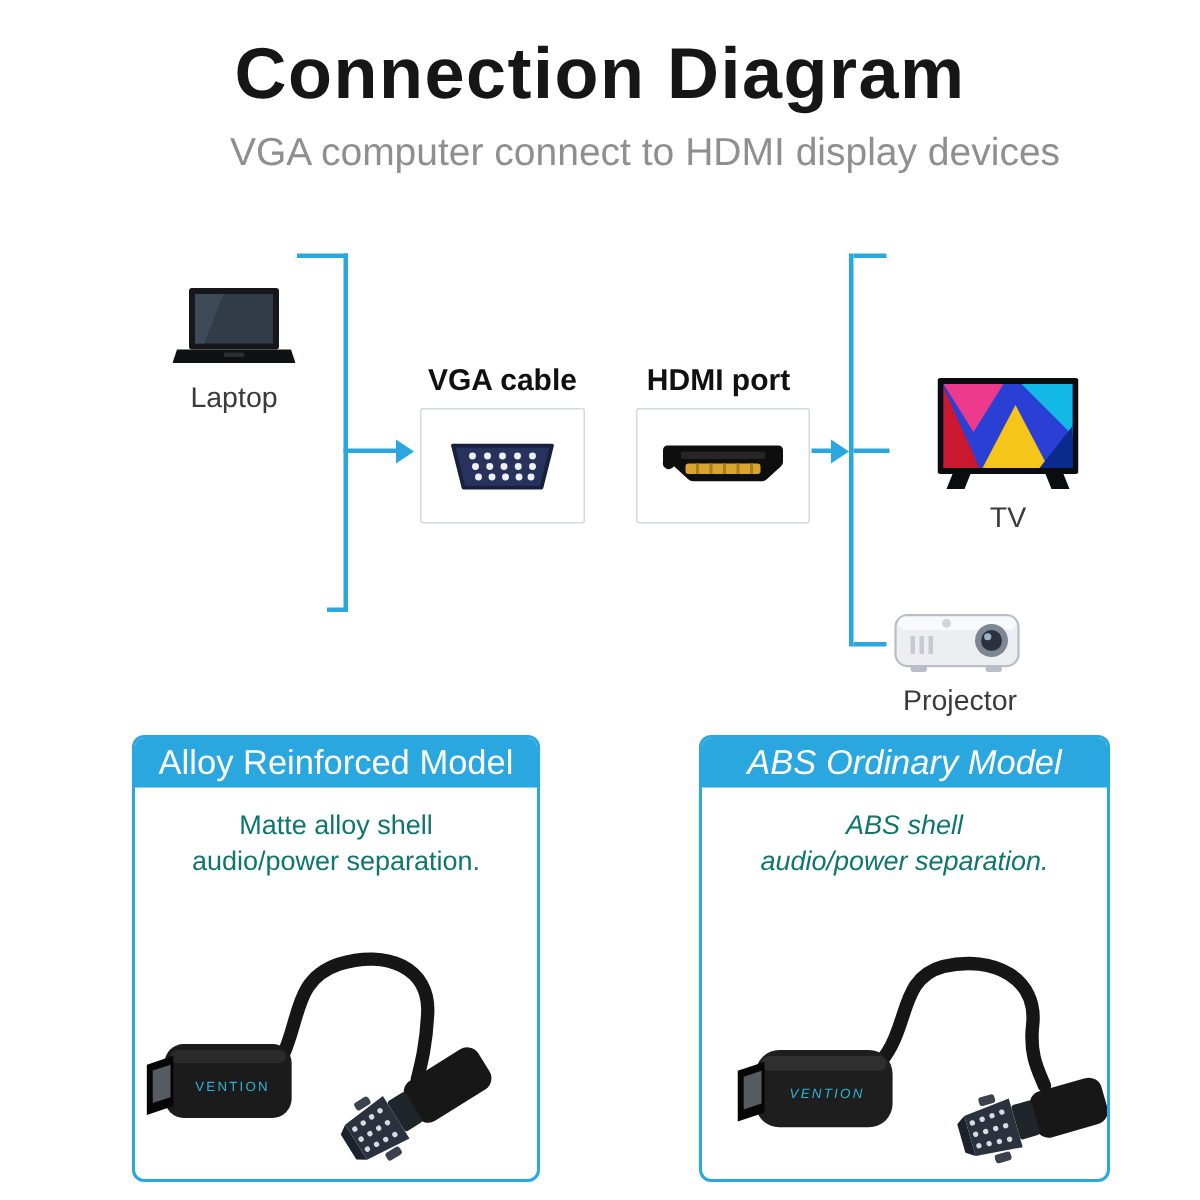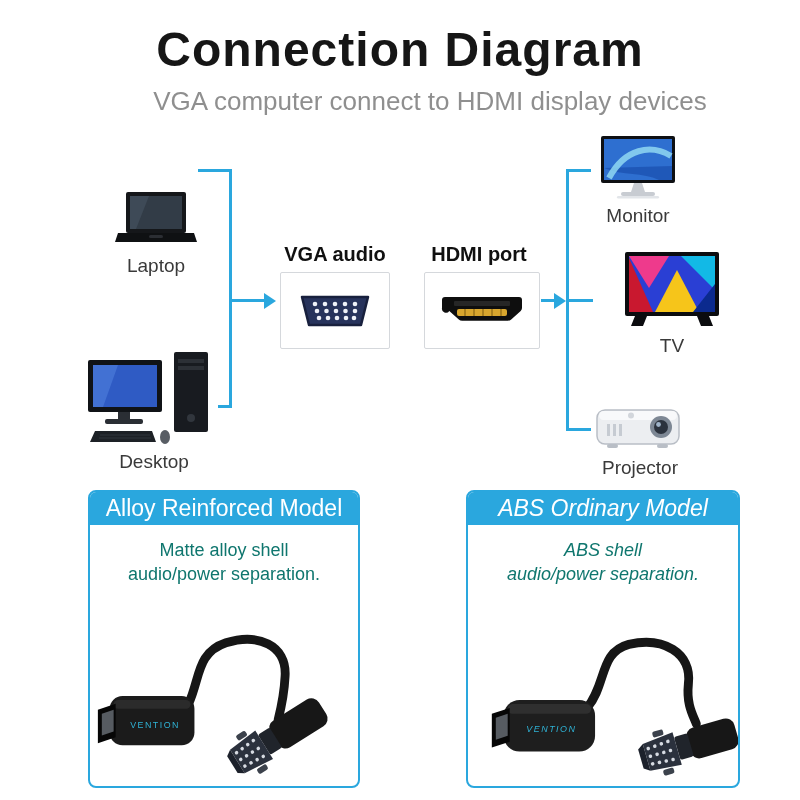--- a/index.html
+++ b/index.html
@@ -43,40 +43,22 @@
     <svg width="82" height="58" viewBox="0 0 82 58">
       <rect x="11" y="0" width="60" height="41" rx="2" fill="#15171a"></rect>
       <rect x="15" y="4" width="52" height="33" fill="#323c47"></rect>
       <polygon points="15,4 34,4 21,37 15,37" fill="#3e4a57"></polygon>
       <polygon points="3,41 79,41 82,50 0,50" fill="#0f1113"></polygon>
       <rect x="34" y="43" width="14" height="3" rx="1.5" fill="#2b2e33"></rect>
     </svg>
     <div class="dev-label">Laptop</div>
   </div>
 
-  <div class="device" style="left:84px;top:352px;width:140px;">
-    <svg width="132" height="94" viewBox="0 0 132 94">
-      <rect x="0" y="8" width="74" height="52" rx="2" fill="#101317"></rect>
-      <rect x="5" y="13" width="64" height="42" fill="#2f5bc4"></rect>
-      <polygon points="5,13 30,13 15,55 5,55" fill="#4a78d8" opacity="0.75"></polygon>
-      <rect x="30" y="60" width="12" height="7" fill="#2a2e34"></rect>
-      <rect x="17" y="67" width="38" height="5" rx="2" fill="#2a2e34"></rect>
-      <rect x="86" y="0" width="34" height="80" rx="2" fill="#181b20"></rect>
-      <rect x="90" y="7" width="26" height="4" fill="#2c3036"></rect>
-      <rect x="90" y="14" width="26" height="4" fill="#2c3036"></rect>
-      <circle cx="103" cy="66" r="4" fill="#31363d"></circle>
-      <polygon points="7,79 64,79 68,90 2,90" fill="#1d2126"></polygon>
-      <line x1="12" y1="83" x2="62" y2="83" stroke="#31363d" stroke-width="1"></line>
-      <line x1="11" y1="86" x2="63" y2="86" stroke="#31363d" stroke-width="1"></line>
-      <ellipse cx="77" cy="85" rx="5" ry="7" fill="#585d64"></ellipse>
-    </svg>
-    <div class="dev-label">Desktop</div>
-  </div>
-
-  <div class="port-label" style="left:278px;top:243px;width:114px;">VGA audio</div>
+
+  <div class="port-label" style="left:278px;top:243px;width:114px;">VGA cable</div>
   <div class="port-box" style="left:280px;top:272px;width:110px;height:77px;">
     <svg width="80" height="38" viewBox="0 0 80 38">
       <polygon points="7,5 73,5 66,33 14,33" fill="#27335c" stroke="#18203d" stroke-width="2.5" stroke-linejoin="round"></polygon>
       <g fill="#eef1f8">
         <circle cx="20" cy="12" r="2.3"></circle>
           <circle cx="30" cy="12" r="2.3"></circle>
           <circle cx="40" cy="12" r="2.3"></circle>
           <circle cx="50" cy="12" r="2.3"></circle>
           <circle cx="60" cy="12" r="2.3"></circle>
         <circle cx="22" cy="19" r="2.3"></circle>
@@ -100,32 +82,20 @@
       <rect x="14" y="8" width="56" height="5" rx="1" fill="#262626"></rect>
       <rect x="17" y="16" width="50" height="7" rx="2" fill="#d8a62e"></rect>
       <rect x="24" y="16" width="2" height="7" fill="#a97f1d"></rect>
       <rect x="33" y="16" width="2" height="7" fill="#a97f1d"></rect>
       <rect x="42" y="16" width="2" height="7" fill="#a97f1d"></rect>
       <rect x="51" y="16" width="2" height="7" fill="#a97f1d"></rect>
       <rect x="60" y="16" width="2" height="7" fill="#a97f1d"></rect>
     </svg>
   </div>
 
-  <div class="device" style="left:592px;top:136px;width:92px;">
-    <svg width="74" height="64" viewBox="0 0 74 64">
-      <rect x="0" y="0" width="74" height="47" rx="2" fill="#0e1013"></rect>
-      <rect x="3" y="3" width="68" height="41" fill="#2e6fd0"></rect>
-      <path d="M3 32 C22 40, 42 36, 58 44 L71 44 L71 30 Z" fill="#1a4fae" opacity="0.7"></path>
-      <path d="M8 42 C24 12, 50 8, 70 20" stroke="#8fd8f2" stroke-width="6" fill="none" opacity="0.85"></path>
-      <polygon points="33,47 41,47 44,56 30,56" fill="#c8ccd2"></polygon>
-      <rect x="20" y="56" width="34" height="4" rx="2" fill="#c8ccd2"></rect>
-      <rect x="16" y="60" width="42" height="2.5" rx="1.2" fill="#e2e5e9"></rect>
-    </svg>
-    <div class="dev-label">Monitor</div>
-  </div>
 
   <div class="device" style="left:624px;top:252px;width:96px;">
     <svg width="94" height="78" viewBox="0 0 94 78">
       <rect x="0" y="0" width="94" height="64" rx="2" fill="#0b0c0f"></rect>
       <rect x="4" y="4" width="86" height="56" fill="#2a3fd4"></rect>
       <polygon points="4,4 44,4 24,36" fill="#ee3a8c"></polygon>
       <polygon points="4,6 4,60 28,60" fill="#c9182f"></polygon>
       <polygon points="30,60 52,18 74,60" fill="#f6c51a"></polygon>
       <polygon points="56,4 90,4 90,38" fill="#12b9e6"></polygon>
       <polygon points="68,60 90,32 90,60" fill="#0b2a8e"></polygon>

